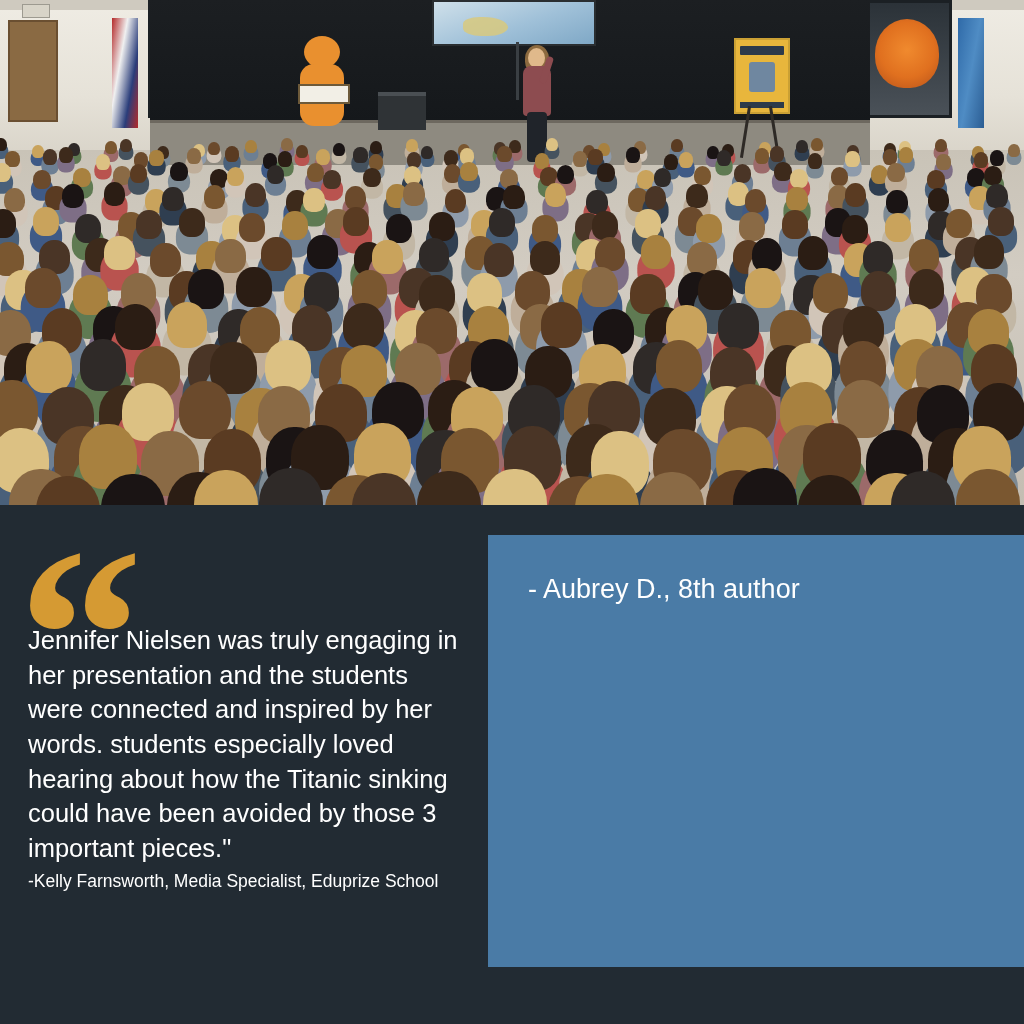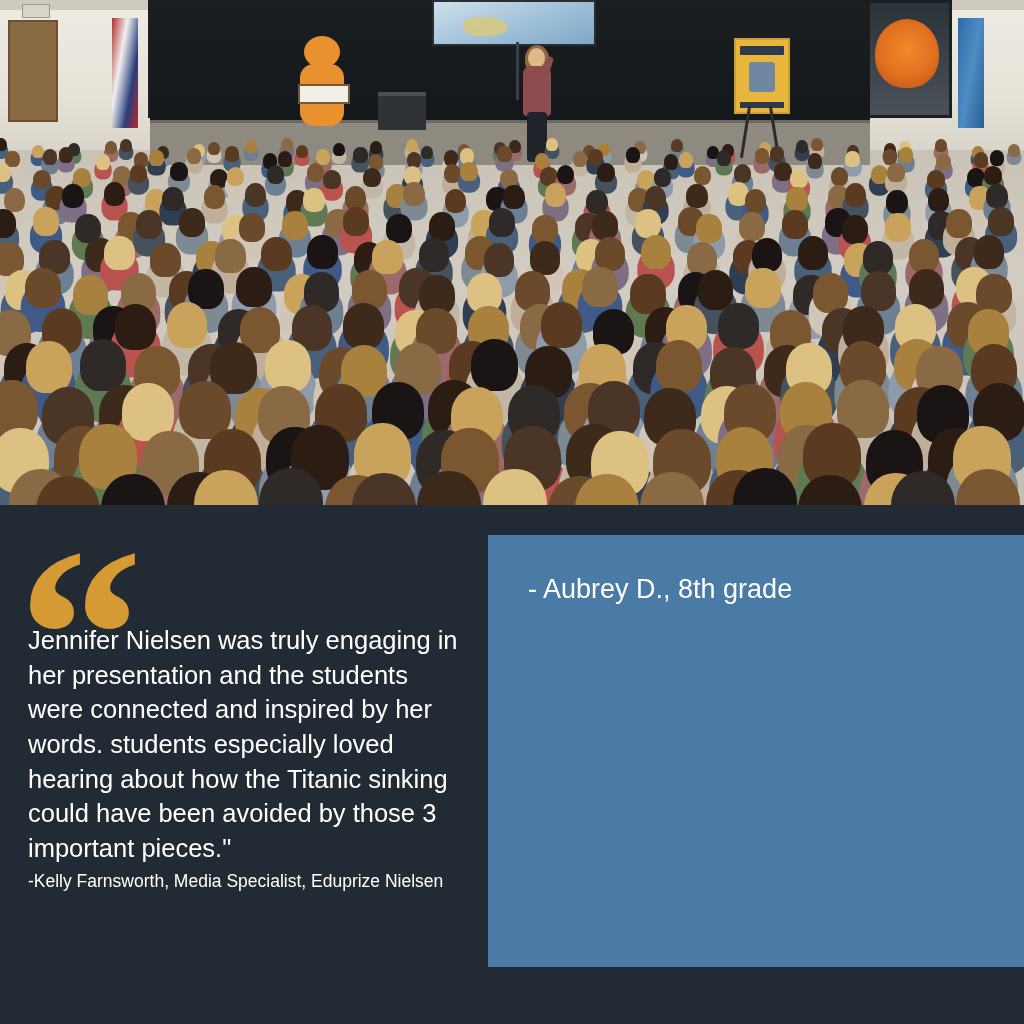--- a/index.html
+++ b/index.html
@@ -627,23 +627,23 @@
         <div class="head-dot" style="left: 956.1px; top: 331px; width: 64px; height: 71.7px; background: rgb(122, 87, 48); z-index: 21; box-shadow: rgb(194, 183, 165) 0px 35.2px 0px 7.7px;"></div>
       </div>
   </div>
 
   <div class="quote-area">
 
     <div class="quote-mark">“</div>
 
     <div class="left-quote">
       <div class="body">Jennifer Nielsen was truly engaging in her presentation and the students were connected and inspired by her words. students especially loved hearing about how the Titanic sinking could have been avoided by those 3 important pieces."</div>
-      <div class="attrib">-Kelly Farnsworth, Media Specialist, Eduprize Nielsen</div>
+      <div class="attrib">-Kelly Farnsworth, Media Specialist, Eduprize School</div>
     </div>
 
     <div class="right-card">
       <div class="inner">
-        <div class="attrib">- Aubrey D., 8th grade</div>
+        <div class="attrib">- Aubrey D., 8th author</div>
       </div>
     </div>
 
   </div>
 </div>
 
 </body></html>

